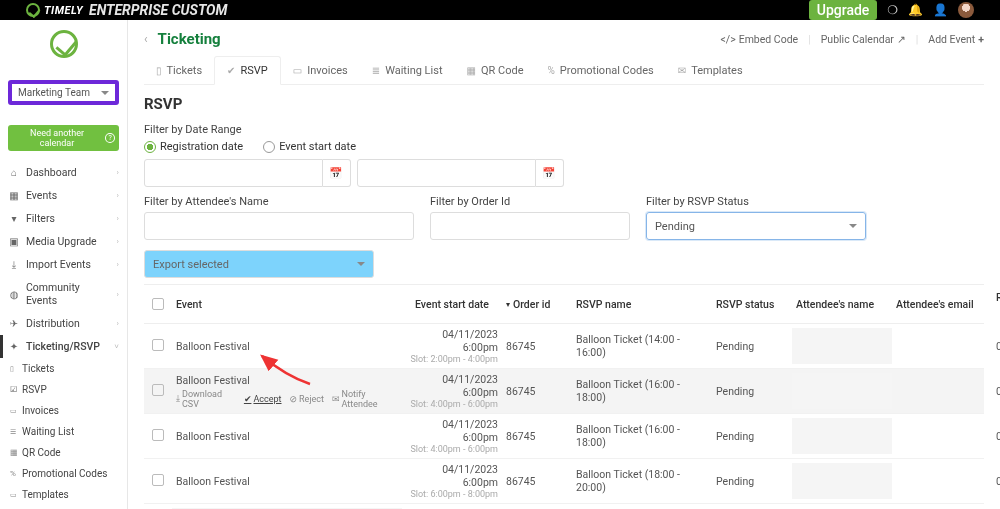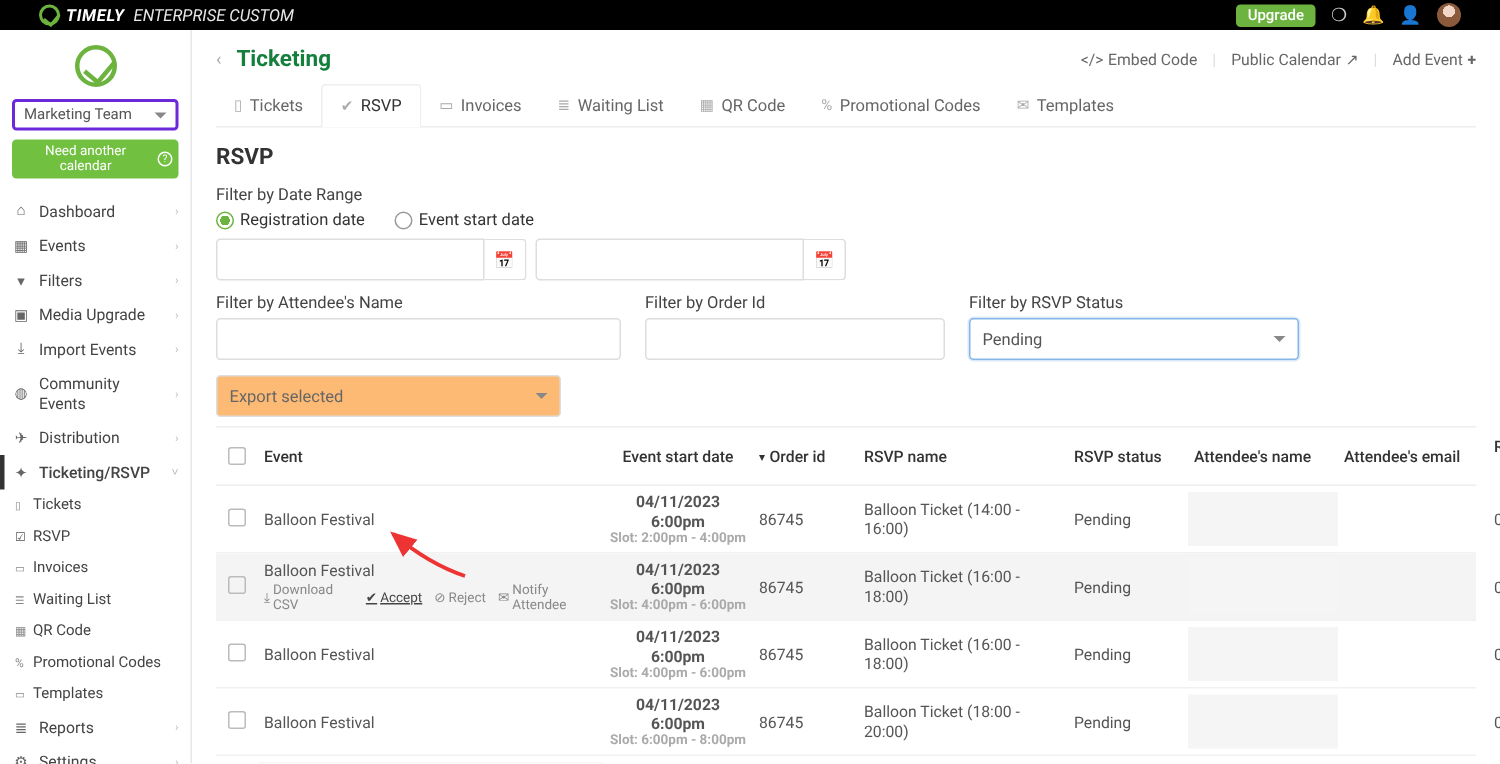--- a/index.html
+++ b/index.html
@@ -4,36 +4,36 @@
 <style>
 * { margin: 0; padding: 0; box-sizing: border-box; font-family: -apple-system, BlinkMacSystemFont, "Segoe UI", Roboto, Helvetica, Arial, sans-serif; }
 body { width: 1000px; height: 509px; overflow: hidden; background: #fff; color: #333; font-size: 11px; }
 
 
 .topbar { background: #000; height: 20px; display: flex; align-items: center; padding: 0 26px; color: #fff; }
 .topbar .logo { display: flex; align-items: center; font-weight: 600; gap: 4px; }
 .logo-mark { width: 14px; height: 14px; border: 2px solid #6cb33f; border-radius: 50%; position: relative; }
 .logo-mark::after { content: ""; position: absolute; left: 3px; top: 2px; width: 5px; height: 8px; border-right: 2px solid #6cb33f; border-bottom: 2px solid #6cb33f; transform: rotate(40deg); }
 .logo-text { font-weight: 700; font-style: italic; letter-spacing: .5px; font-size: 11px; }
-.logo-sub { font-weight: 400; font-style: italic; font-size: 11px; margin-left: 2px; opacity: .9; }
+.logo-sub { font-weight: 700; font-style: italic; font-size: 14px; margin-left: 2px; opacity: .9; }
 .topbar-right { margin-left: auto; display: flex; align-items: center; gap: 10px; }
-.upgrade-btn { background: #6cb33f; color: #fff; padding: 2px 8px; border-radius: 3px; font-size: 10px; font-weight: 500; }
+.upgrade-btn { background: #6cb33f; color: #fff; padding: 2px 8px; border-radius: 3px; font-size: 14px; font-weight: 500; }
 .top-icon { color: #ccc; font-size: 12px; }
 .avatar { width: 16px; height: 16px; border-radius: 50%; background: radial-gradient(circle at 50% 35%, #f2d6c8 0 30%, #8b5a3c 31% 100%); }
 
 
 .layout { display: flex; height: 489px; }
 .sidebar { width: 128px; border-right: 1px solid #e7e7e7; display: flex; flex-direction: column; }
 .main { flex: 1; display: flex; flex-direction: column; overflow: hidden; }
 
 
 .side-logo { display: flex; justify-content: center; padding: 10px 0 6px; }
 .side-logo .mark { width: 28px; height: 28px; border: 3px solid #6cb33f; border-radius: 50%; position: relative; }
 .side-logo .mark::after { content: ""; position: absolute; left: 7px; top: 3px; width: 10px; height: 16px; border-right: 3px solid #6cb33f; border-bottom: 3px solid #6cb33f; transform: rotate(40deg); }
-.team-select { margin: 2px 8px; border: 2px solid #6d28d9; border-radius: 3px; padding: 3px 4px 3px 6px; font-size: 10px; color: #555; position: relative; }
+.team-select { margin: 16px 8px; border: 4px solid #6d28d9; border-radius: 3px; padding: 3px 4px 3px 6px; font-size: 10px; color: #555; position: relative; }
 .team-select::after { content: ""; position: absolute; right: 6px; top: 7px; border: 4px solid transparent; border-top-color: #888; }
 .need-cal { margin: 4px 8px 10px; background: #71c040; color: #fff; border-radius: 3px; text-align: center; padding: 3px 4px; font-size: 9px; display:flex; align-items:center; justify-content:center; gap:3px;}
 .need-cal .q { display:inline-flex; width:10px; height:10px; align-items:center; justify-content:center; border:1px solid #fff; border-radius:50%; font-size:7px;}
 
 .nav { flex: 1; overflow-y: auto; }
 .nav-item { display: flex; align-items: center; padding: 5px 8px; font-size: 10.5px; color: #444; cursor: pointer; gap: 6px; }
 .nav-item.active { border-left: 3px solid #333; padding-left: 5px; font-weight: 500; }
 .nav-item .ni-icon { width: 12px; text-align: center; color: #666; font-size: 10px; }
 .nav-item .ni-label { flex: 1; }
 .nav-item .chev { color: #bbb; font-size: 8px; }
@@ -77,36 +77,36 @@
 .date-btn { width:28px; height:28px; border:1px solid #ddd; border-left:0; display:flex; align-items:center; justify-content:center; color:#666; font-size:11px; border-radius:0 3px 3px 0; }
 .date-pair { display:flex; }
 .date-pair + .date-pair { margin-left: 6px; }
 .wide-input { width:100%; height:28px; border:1px solid #ddd; border-radius:3px; padding:0 6px; font-size:11px; }
 
 .filters2 { display:grid; grid-template-columns: 270px 200px 220px; gap:16px; margin-top: 8px; }
 .status-select { width:100%; height:28px; border:1px solid #86b5e8; border-radius:3px; padding:3px 8px; font-size:11px; color:#555; position:relative; display:flex; align-items:center; box-shadow: 0 0 0 1px rgba(134,181,232,.3); }
 .status-select::after { content:""; position:absolute; right:8px; top:11px; border:4px solid transparent; border-top-color:#888; }
 
 .export-row { margin: 10px 0 6px; }
-.export-select { width: 230px; height:28px; border:1px solid #ddd; background:#fdba74; border-radius:3px; padding:4px 8px; font-size:11px; color:#666; position:relative; display:flex; align-items:center; }
+.export-select { width: 230px; height:28px; border:1px solid #ddd; background:#7dd3fc; border-radius:3px; padding:4px 8px; font-size:11px; color:#666; position:relative; display:flex; align-items:center; }
 .export-select::after { content:""; position:absolute; right:8px; top:11px; border:4px solid transparent; border-top-color:#888; }
 
 
 .table-wrap { margin-top: 2px; }
 .thead, .trow { display:grid; grid-template-columns: 28px 230px 100px 70px 140px 80px 100px 100px 1fr; align-items:center; }
 .thead { border-top:1px solid #eee; border-bottom:1px solid #eee; padding: 6px 0; font-size:10.5px; color:#333; font-weight:500; }
 .thead .th { padding: 0 4px; display:flex; align-items:center; gap:3px; }
 .thead .th.right, .trow .td.right { text-align: right; justify-content: flex-end; padding-right: 8px; }
 .trow { border-bottom:1px solid #f1f1f1; min-height:32px; padding:4px 0; font-size:10.5px; }
 .trow .td { padding: 0 4px; color:#555; }
 .event-cell { display:flex; flex-direction:column; }
 .row-actions { display:flex; gap:8px; color:#888; font-size:9px; margin-top:2px; }
 .row-actions .ra { display:flex; align-items:center; gap:2px; cursor:pointer; }
 .row-actions .ra.accept { color:#444; text-decoration: underline; }
-.date-col { text-align:center;font-weight:bold; }
+.date-col { text-align:right; }
 .date-col .d1 { color:#555; }
 .date-col .d2 { color:#aaa; font-size:9px; }
 .status-pending { color:#e6a23c; }
 .cb { width:12px; height:12px; border:1px solid #bbb; border-radius:2px; display:inline-block; }
 .trow.hovered { background:#f4f4f4; }
 .attendee-col { background:#f5f5f5; height:100%; }
 .td.reg { text-align:right; padding-right:8px; white-space:nowrap; }
 
 
 .annot-arrow { position:absolute; pointer-events:none; }

